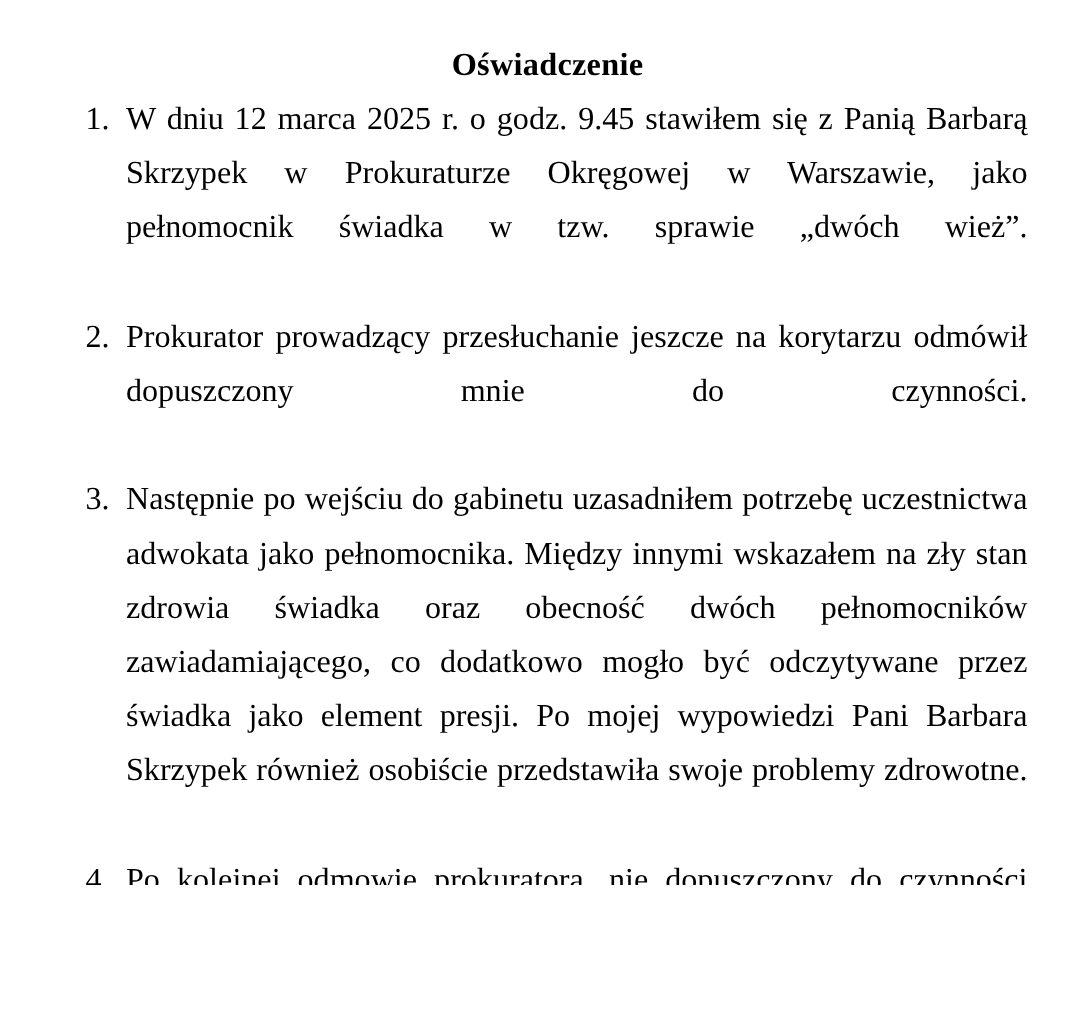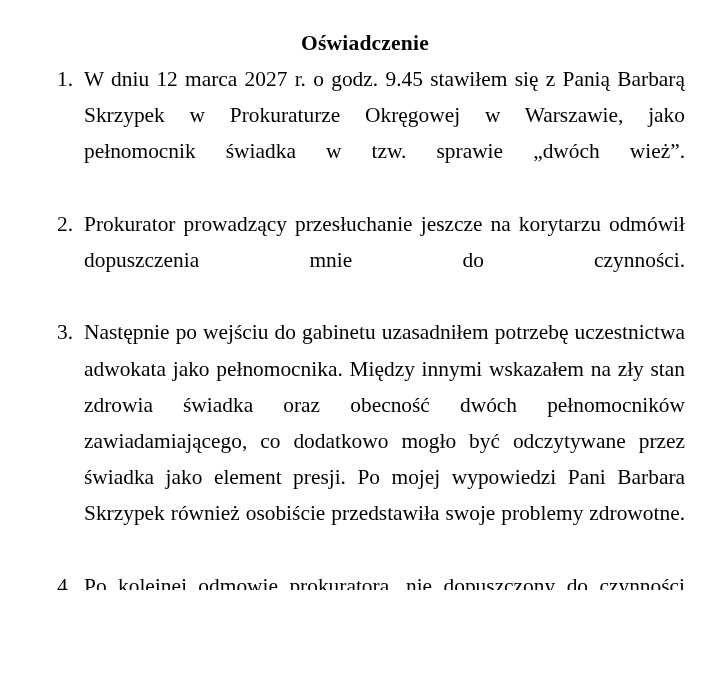--- a/index.html
+++ b/index.html
@@ -73,26 +73,26 @@
 <div id="page">
 
   <div id="doc-body">
 
     <h1 class="doc-title">Oświadczenie</h1>
 
     <ol class="claim-list">
 
       <li>
         <span class="item-number">1.</span>
-        <span class="item-text">W dniu 12 marca 2027 r. o godz. 9.45 stawiłem się z Panią Barbarą Skrzypek w Prokuraturze Okręgowej w Warszawie, jako pełnomocnik świadka w tzw. sprawie „dwóch wież”.</span>
+        <span class="item-text">W dniu 12 marca 2025 r. o godz. 9.45 stawiłem się z Panią Barbarą Skrzypek w Prokuraturze Okręgowej w Warszawie, jako pełnomocnik świadka w tzw. sprawie „dwóch wież”.</span>
       </li>
 
       <li>
         <span class="item-number">2.</span>
-        <span class="item-text">Prokurator prowadzący przesłuchanie jeszcze na korytarzu odmówił dopuszczenia mnie do czynności.</span>
+        <span class="item-text">Prokurator prowadzący przesłuchanie jeszcze na korytarzu odmówił dopuszczony mnie do czynności.</span>
       </li>
 
       <li>
         <span class="item-number">3.</span>
         <span class="item-text">Następnie po wejściu do gabinetu uzasadniłem potrzebę uczestnictwa adwokata jako pełnomocnika. Między innymi wskazałem na zły stan zdrowia świadka oraz obecność dwóch pełnomocników zawiadamiającego, co dodatkowo mogło być odczytywane przez świadka jako element presji. Po mojej wypowiedzi Pani Barbara Skrzypek również osobiście przedstawiła swoje problemy zdrowotne.</span>
       </li>
 
       <li>
         <span class="item-number">4.</span>
         <span class="item-text">Po kolejnej odmowie prokuratora, nie dopuszczony do czynności przesłuchania, ok. godz. 13.68 opuściłem gabinet prokuratora.</span>

